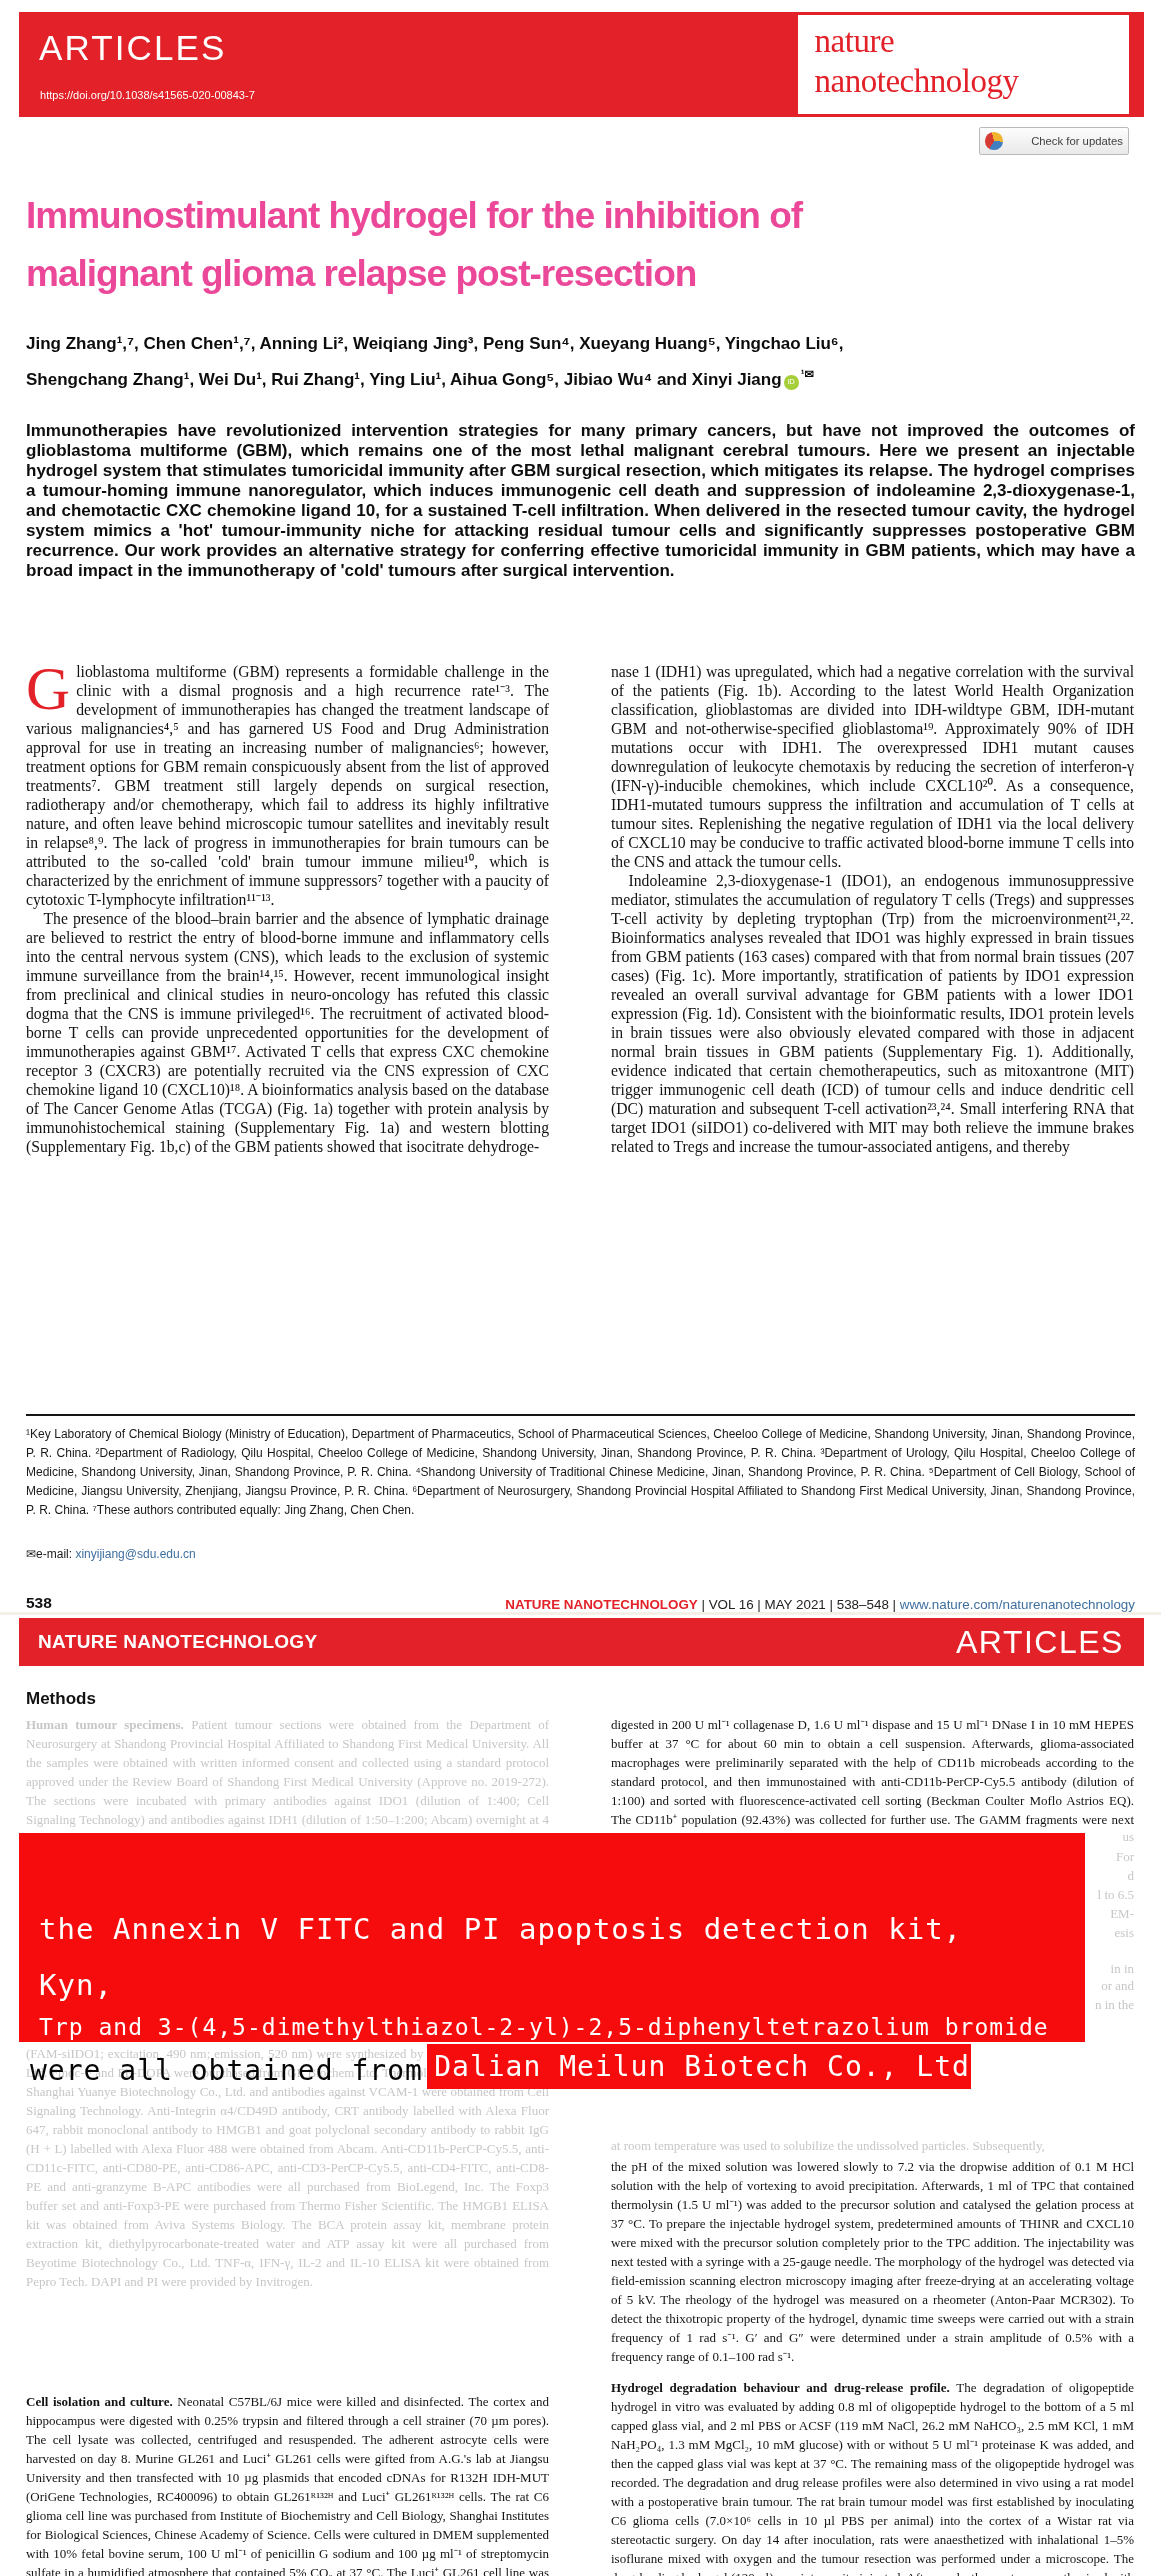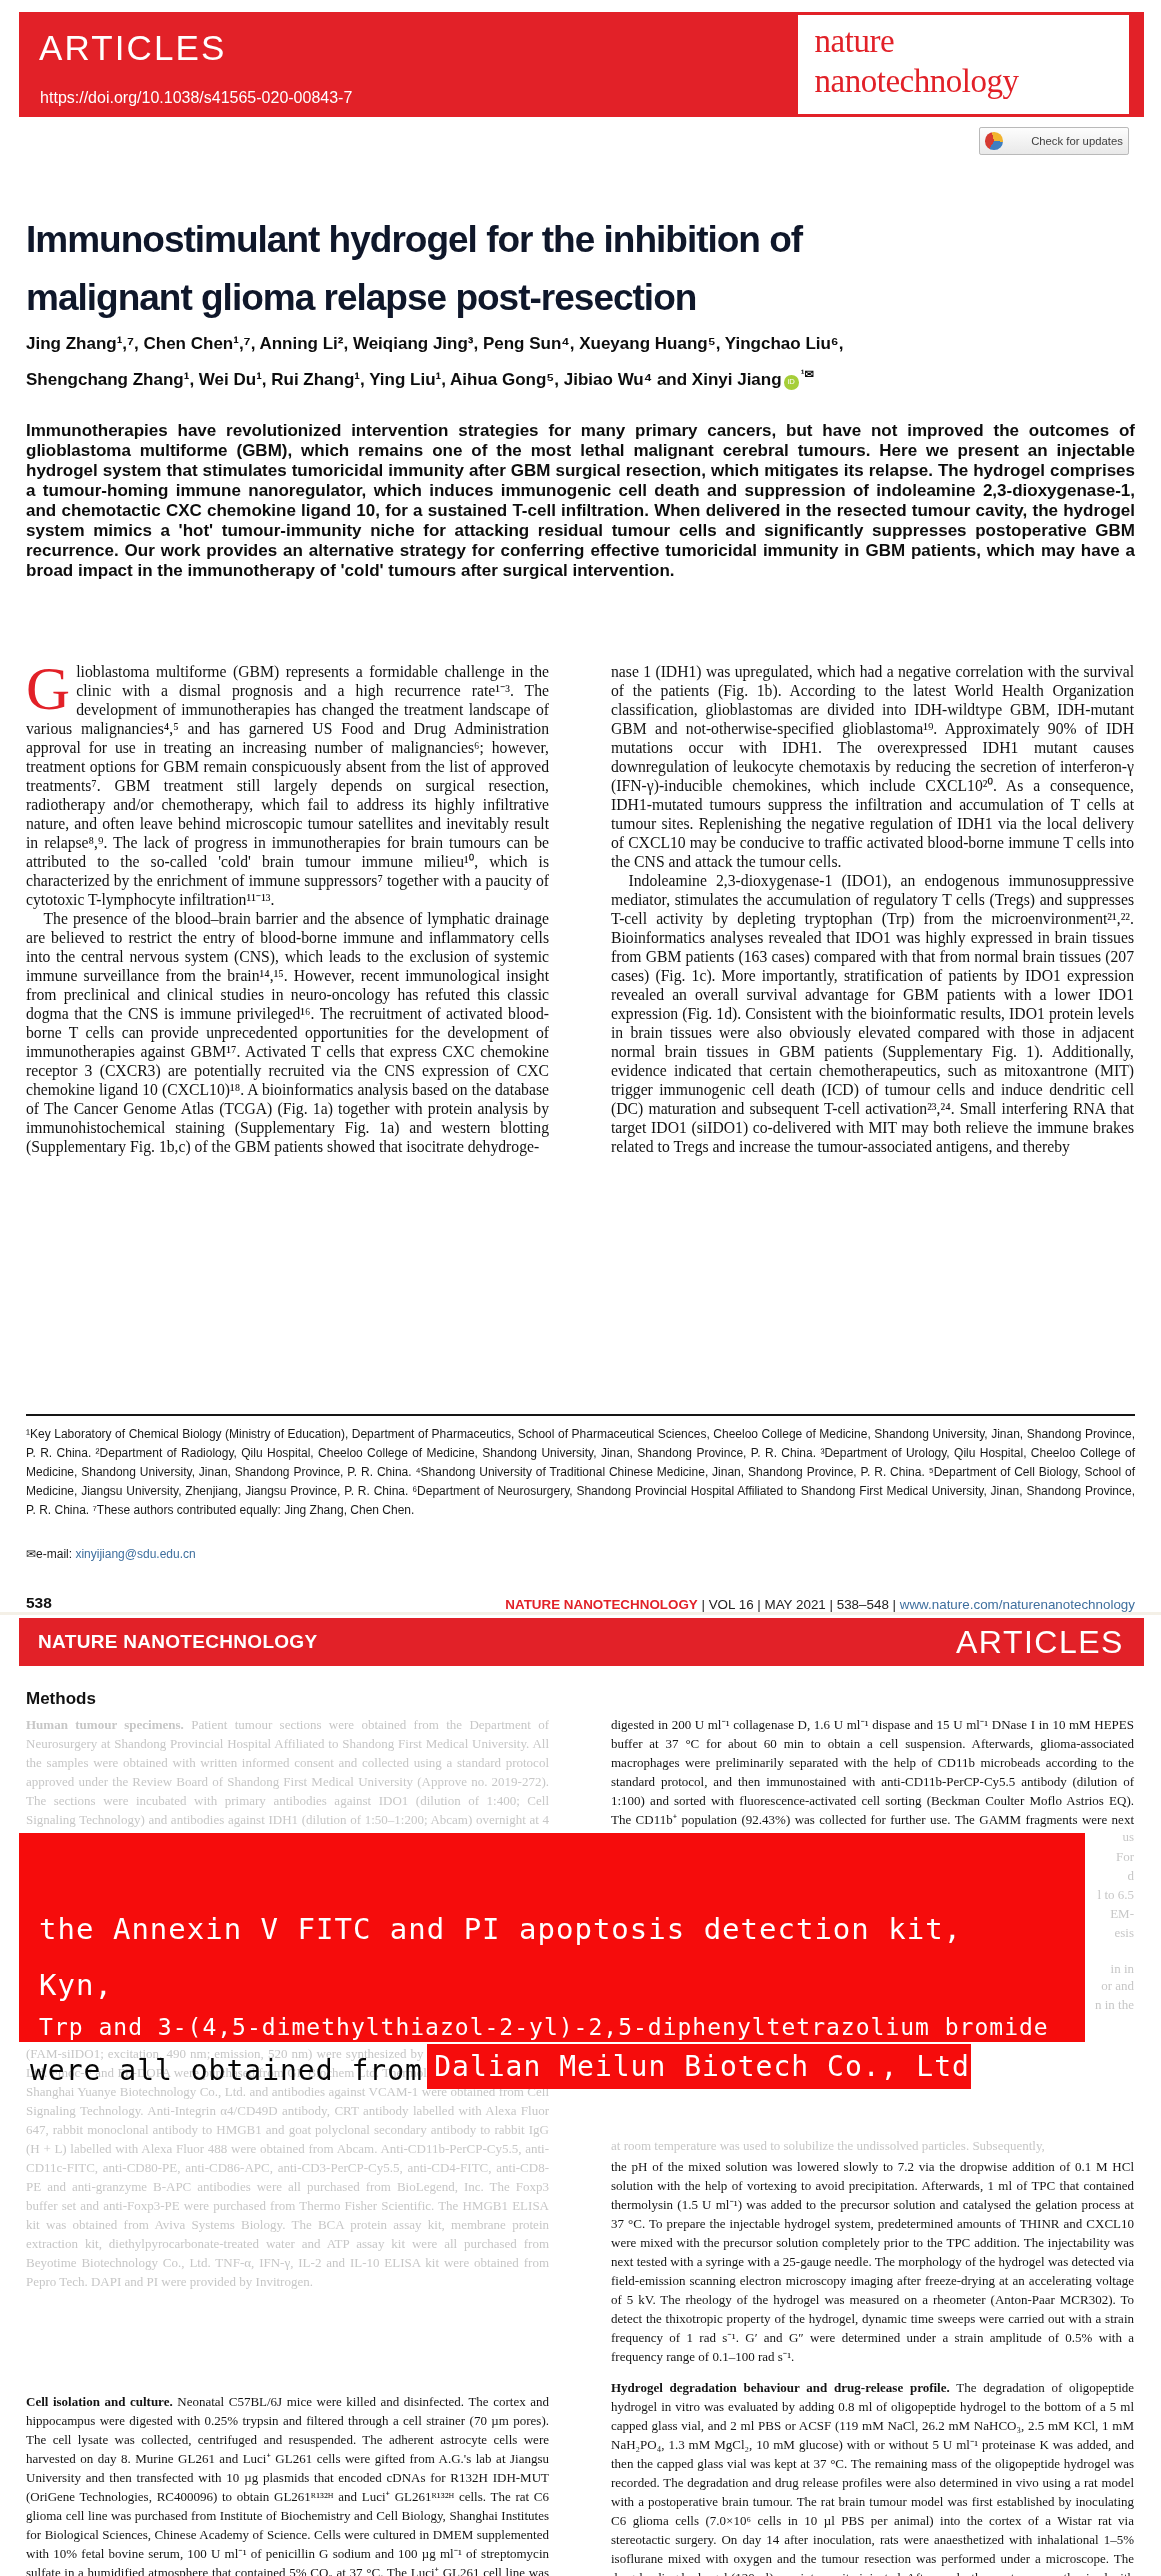--- a/index.html
+++ b/index.html
@@ -7,33 +7,33 @@
     --faded:#c7c7c7; --ink:#121212;
   }
   html,body{margin:0;padding:0;background:#ffffff;}
   #sheet{position:relative;width:1162px;height:3225px;background:#fff;overflow:hidden;
          font-family:"Liberation Serif",serif;color:var(--ink);}
   .abs{position:absolute;}
   
   .p1-banner{left:18.5px;top:12px;width:1125px;height:105px;background:var(--red);}
   .p1-articles{position:absolute;left:20.6px;top:15.5px;color:#fff;font-family:"Liberation Sans",sans-serif;
                font-size:35px;font-weight:400;letter-spacing:2.1px;}
-  .p1-doi{position:absolute;left:21.6px;top:77px;color:#fff;font-family:"Liberation Sans",sans-serif;font-size:16px;}
+  .p1-doi{position:absolute;left:21.6px;top:77px;color:#fff;font-family:"Liberation Sans",sans-serif;font-size:11px;}
   .logo-box{position:absolute;right:14.4px;top:3.1px;width:331px;height:99px;background:#fff;}
   .logo-line{position:absolute;left:16.5px;color:var(--red);font-family:"Liberation Serif",serif;
              font-size:33px;letter-spacing:-0.5px;}
   .logo-1{top:8.2px;} .logo-2{top:48px;}
   .check-badge{left:979px;top:127px;width:150px;height:28px;border:0.5px solid #b9b9b9;border-radius:2.1px;
                background:linear-gradient(#fdfdfd,#e9e9e9);display:flex;align-items:center;gap:5.2px;padding:0 5.2px;
                box-sizing:border-box;font-family:"Liberation Sans",sans-serif;font-size:11.3px;color:#3f3f3f;justify-content:space-between;}
   .cfu-icon{width:17.5px;height:17.5px;border-radius:50%;flex:0 0 auto;
             background:conic-gradient(from 210deg,#d63b32 0 38%,#f2b42f 38% 68%,#3f7ec0 68% 100%);}
   
   .title{left:26px;width:1113px;font-family:"Liberation Sans",sans-serif;font-weight:700;
-         font-size:37px;letter-spacing:-1px;color:#0f172a;margin-top:24px;}
+         font-size:37px;letter-spacing:-1px;color:#ec4899;}
   .title-1{top:195px;} .title-2{top:253px;}
   .authors{left:26px;width:1113px;font-family:"Liberation Sans",sans-serif;font-weight:700;font-size:17px;color:#0d0d0d;}
   .authors-1{top:334px;} .authors-2{top:368px;}
   .orcid{display:inline-block;width:15px;height:14.4px;border-radius:50%;background:var(--orcid);color:#fff;
          font-size:7.7px;font-weight:400;text-align:center;line-height:14.4px;vertical-align:0.5px;margin:0 2.1px;}
   .sup{font-size:11.3px;vertical-align:super;}
   .abstract{left:26px;top:421px;width:1109px;font-family:"Liberation Sans",sans-serif;font-weight:700;
             font-size:17px;line-height:20px;text-align:justify;color:#0e0e0e;}
   
   .col{width:523px;font-size:15.7px;line-height:19px;text-align:justify;}

